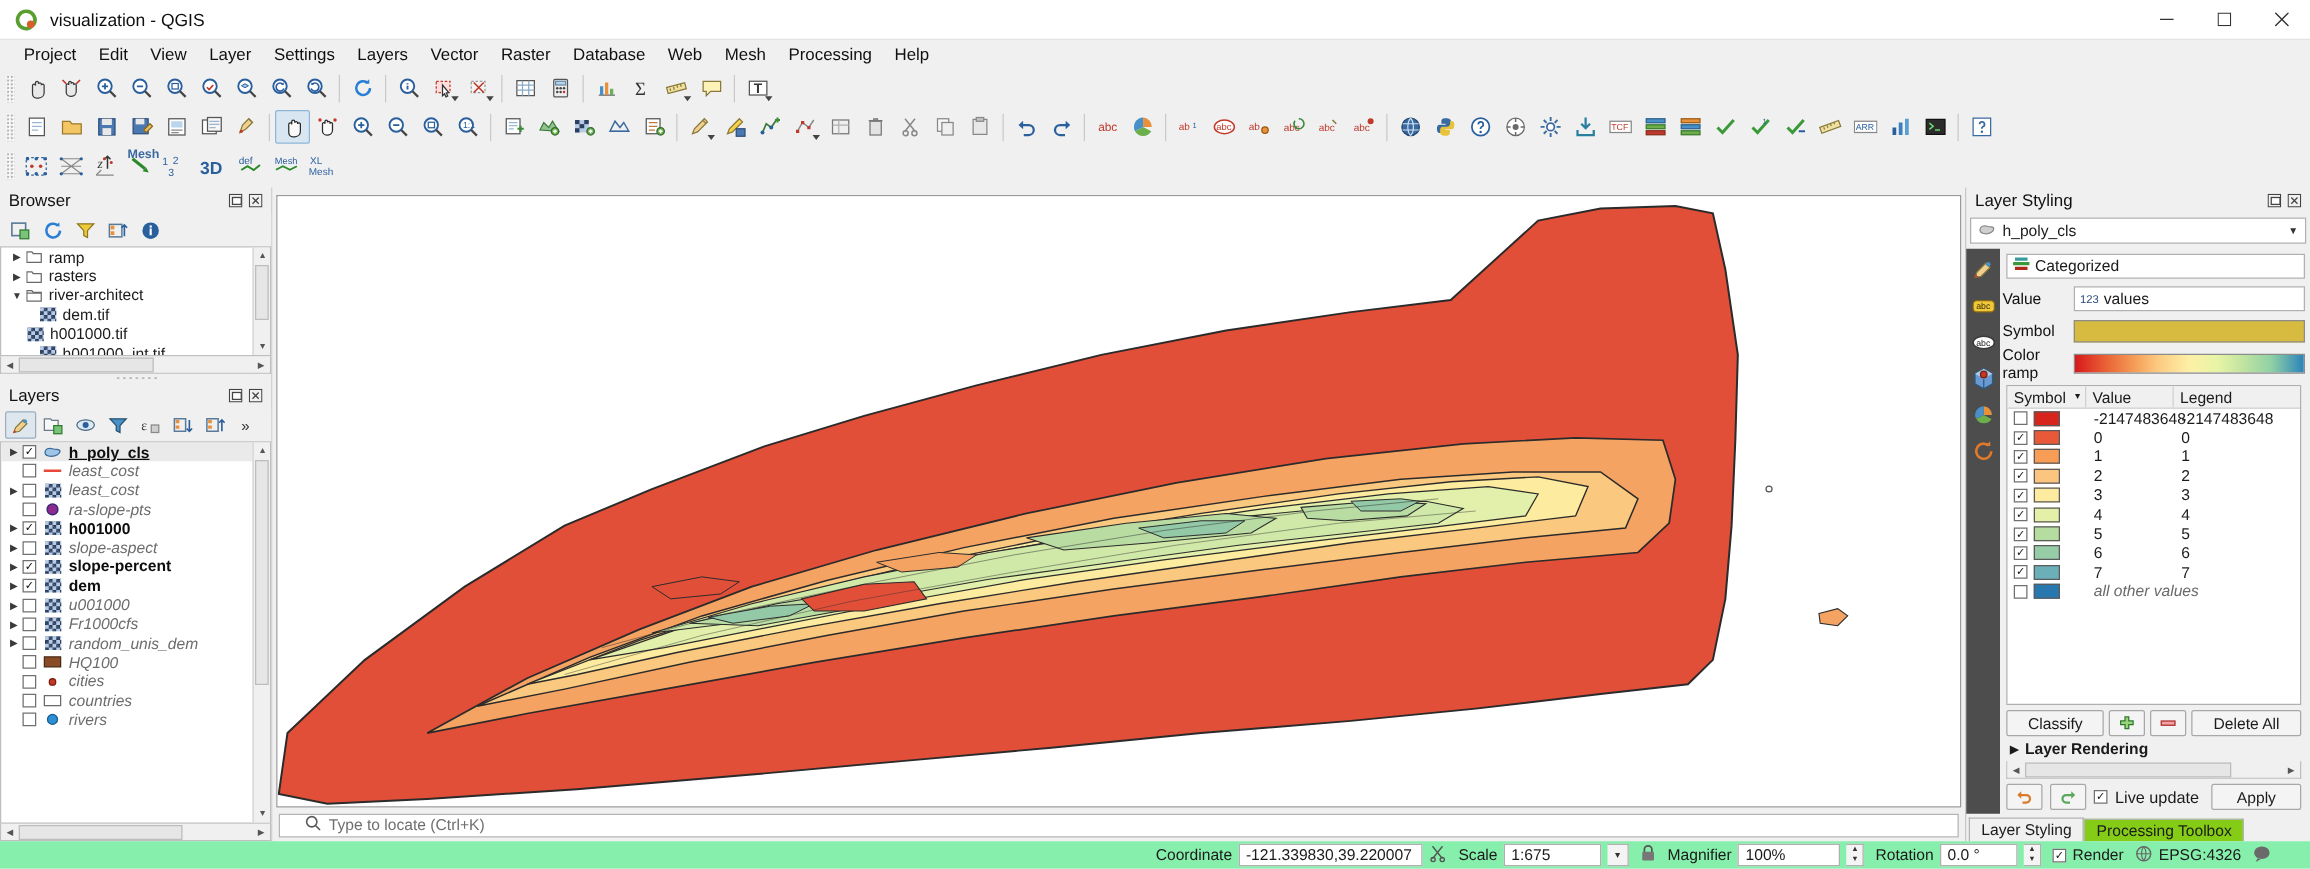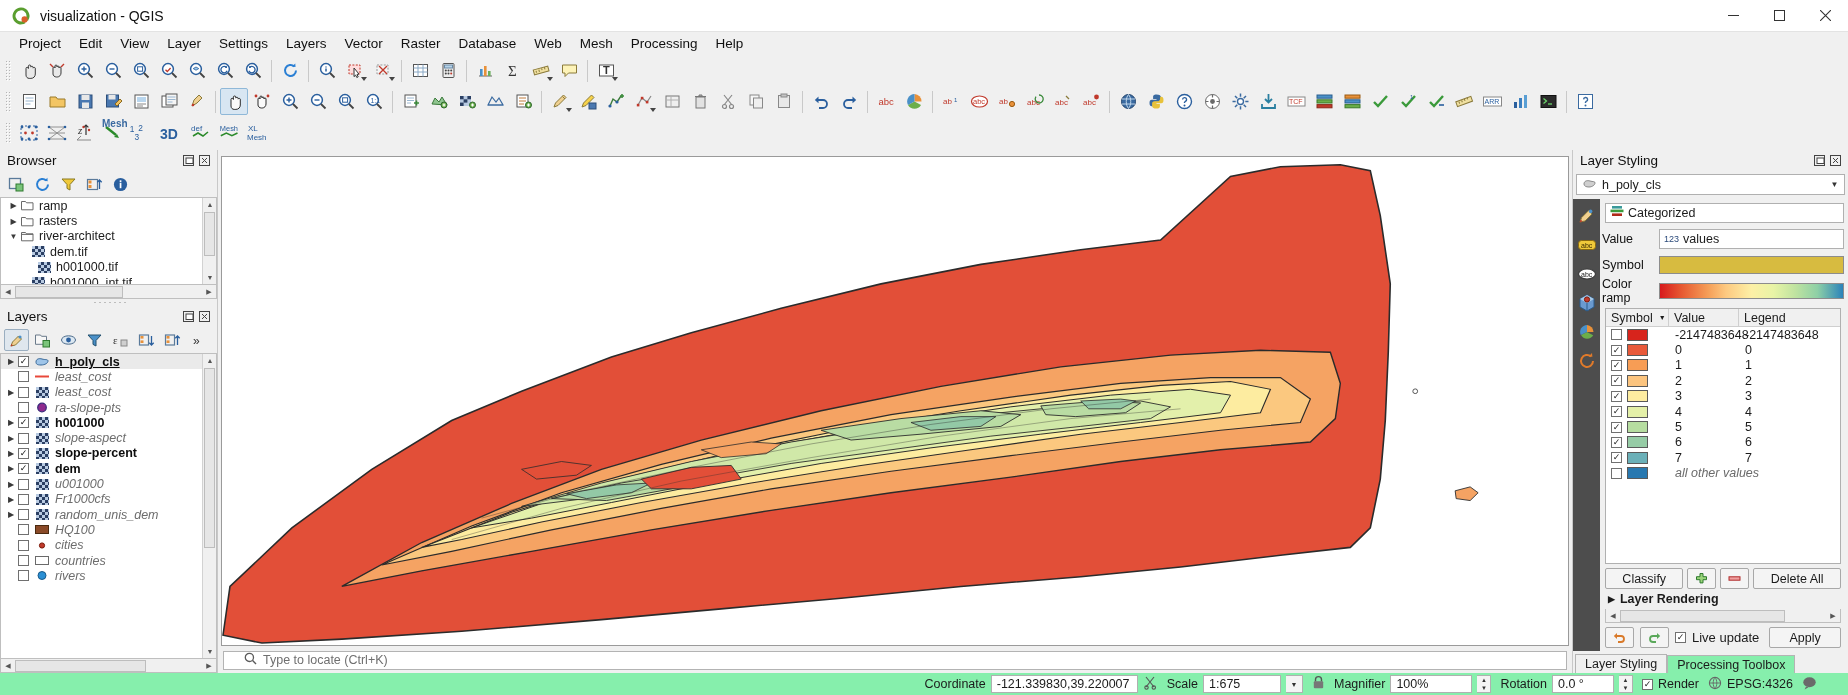--- a/index.html
+++ b/index.html
@@ -155,21 +155,21 @@
   .btnsrow { display:flex; align-items:center; gap:4px; padding:4px 3px 2px 3px; }
   .btn { height:21px; background:#f4f4f4; border:1px solid #a8a8a8; border-radius:2px;
          display:flex;align-items:center;justify-content:center; font-size:12.5px; padding:0 10px; }
   .btn.icn { width:29px; padding:0; }
   .collrow { display:flex;align-items:center;gap:5px;padding:1px 3px 1px 6px;font-size:12.5px;
              font-weight:bold;}
   .collrow .tri { font-size:9px; }
   .lsfoot { display:flex; align-items:center; gap:6px; padding:4px 3px 3px 3px; }
   .tabbar { display:flex; height:19px; align-items:flex-end; padding-left:2px; flex:0 0 22px; }
   .tab { height:18px; padding:0 9px; font-size:12.5px; display:flex;align-items:center;
-         border:1px solid #b4b4b4; border-bottom:none; background:#86efac; }
+         border:1px solid #b4b4b4; border-bottom:none; background:#84cc16; }
   .tab.active { background:#f0f0f0; height:19px; }
 
   
   .statusbar { height:22px; flex:0 0 22px; display:flex; background:#86efac;
                font-size:12.5px; padding-right:22px; }
   .statusbar .sp { margin-left:auto; }
   .sitem { display:flex; align-items:center; gap:5px; margin-right:9px; }
   .sfield { height:18px; background:#fff; border:1px solid #b0b0b0; display:flex; align-items:center;
             padding:0 5px; font-size:12.5px; }
   .spin { width:14px; height:18px; border:1px solid #b0b0b0; border-left:none; background:#f4f4f4;
@@ -901,21 +901,21 @@
               </svg>
           </span>
           <span>river-architect</span>
         </div>
         <div class="trow2" style="padding-left:30px">
           <span class="ficon">
               <span class="rast"></span>
             </span>
           <span>dem.tif</span>
         </div>
-        <div class="trow2" style="padding-left:36px">
+        <div class="trow2" style="padding-left:20px">
           <span class="ficon">
               <span class="rast"></span>
             </span>
           <span>h001000.tif</span>
         </div>
         <div class="trow2" style="padding-left:30px">
           <span class="ficon">
               <span class="rast"></span>
             </span>
           <span>h001000_int.tif</span>

